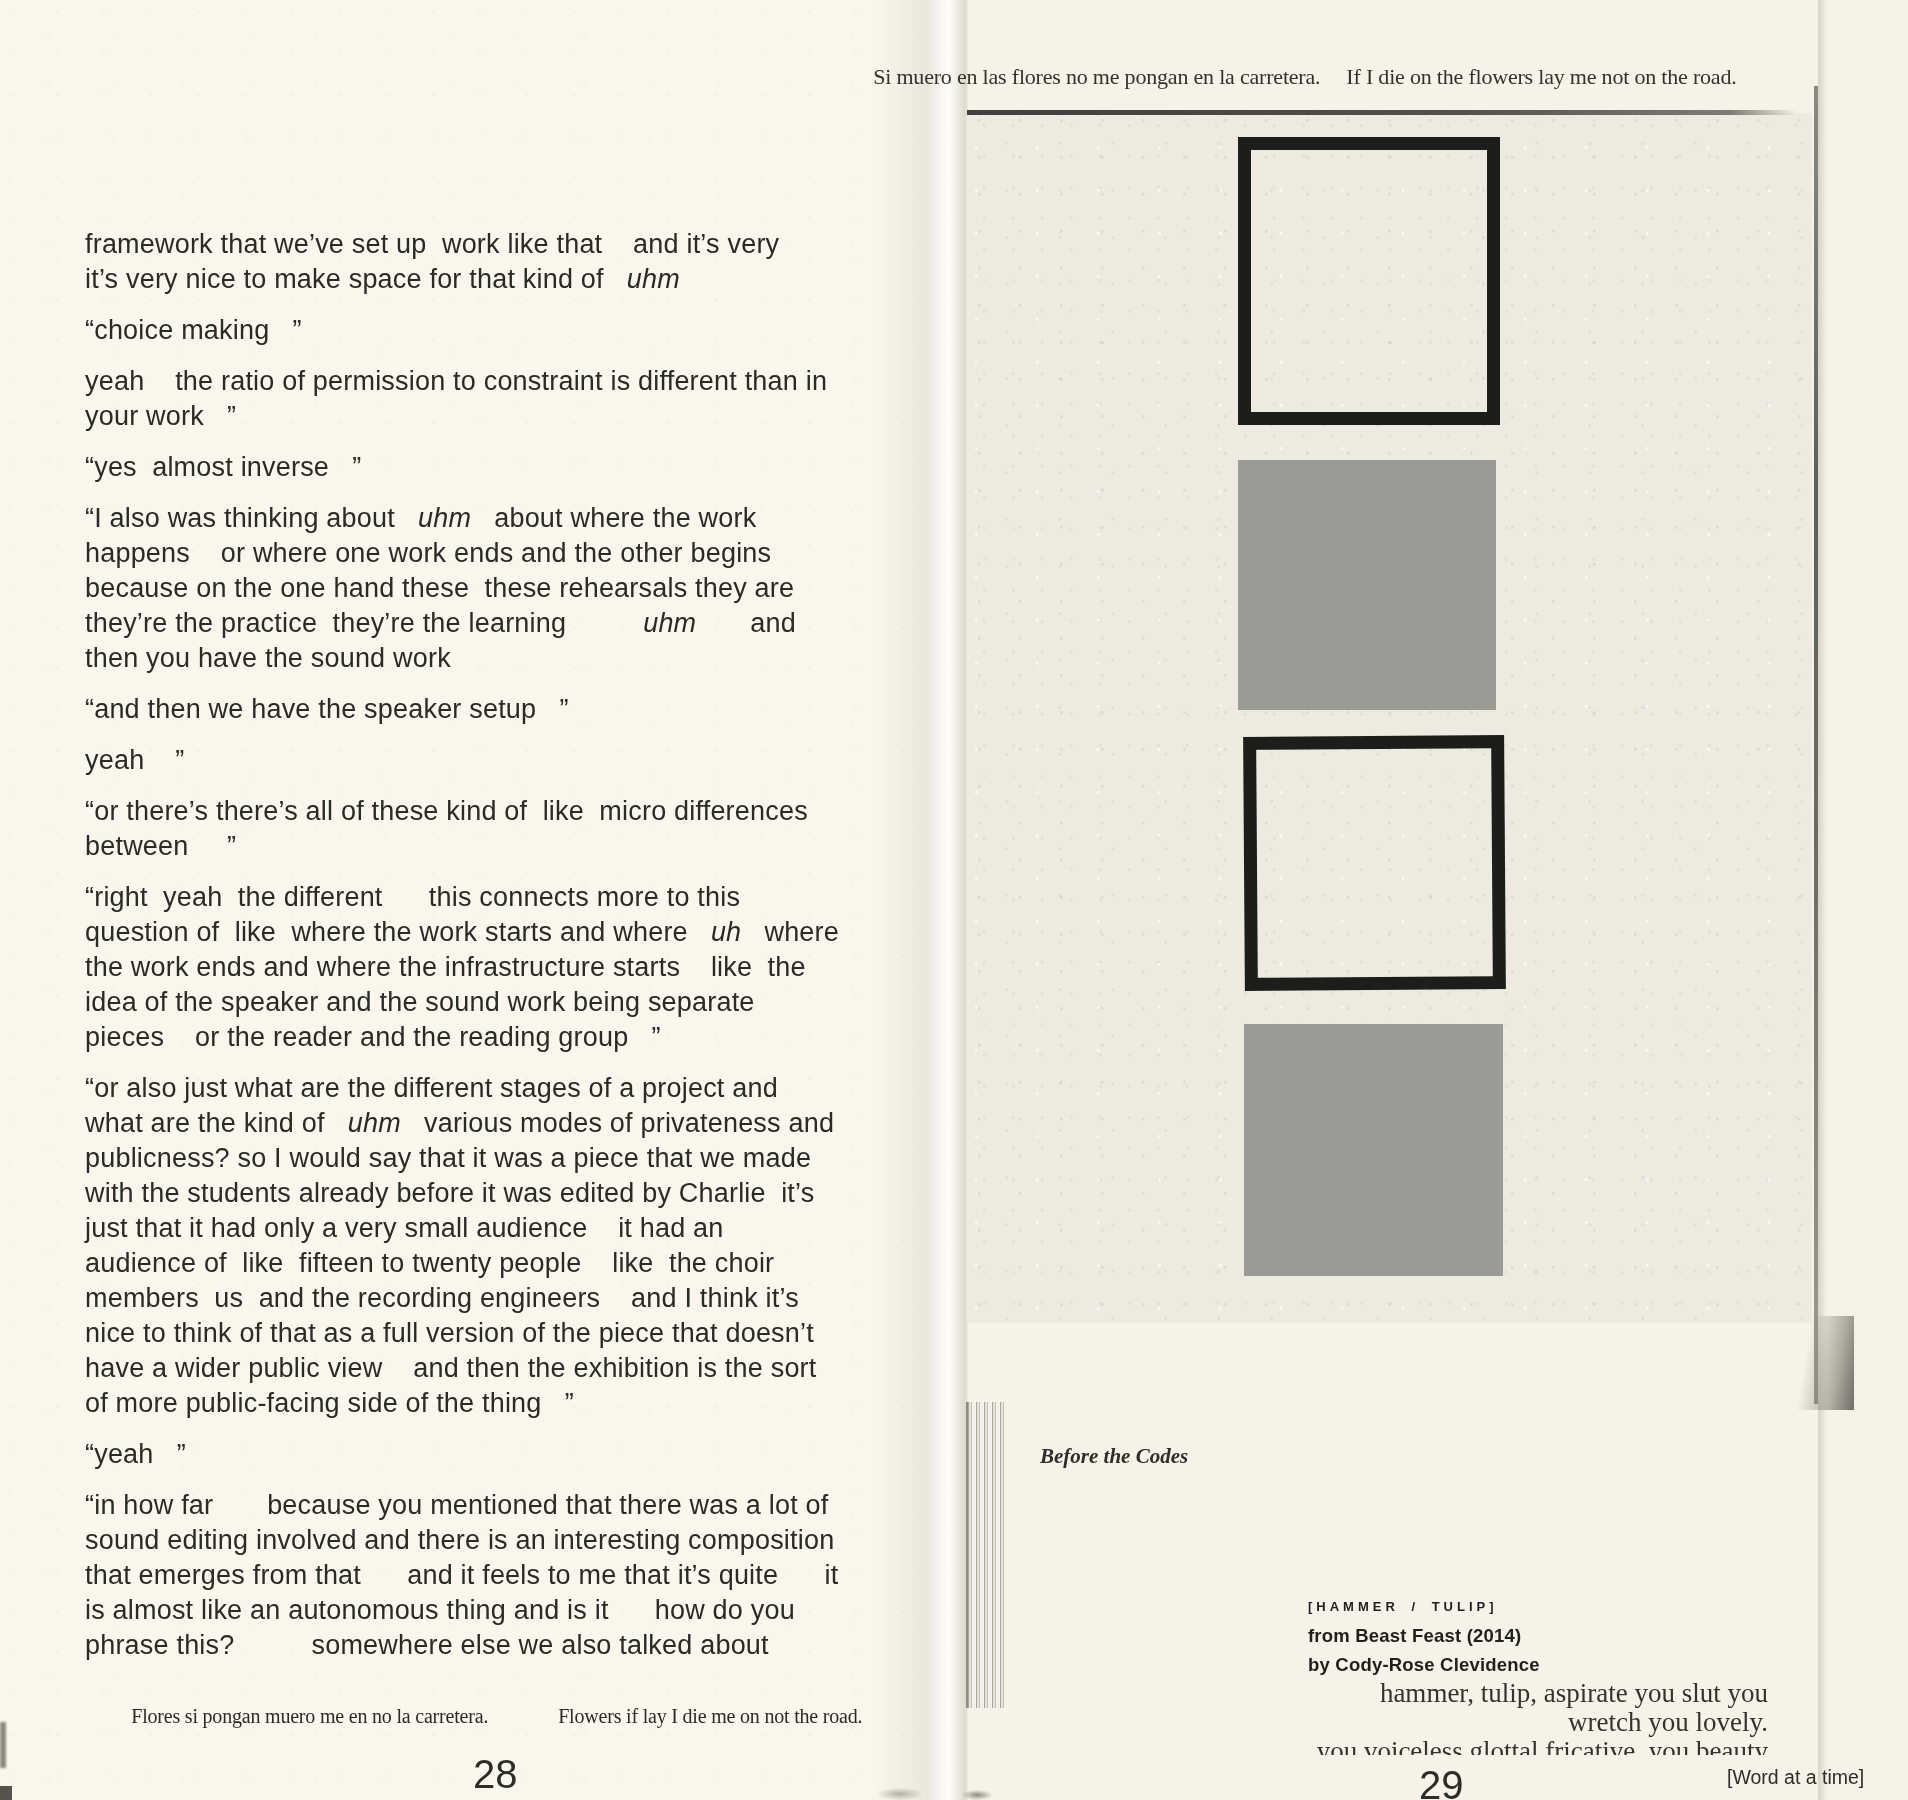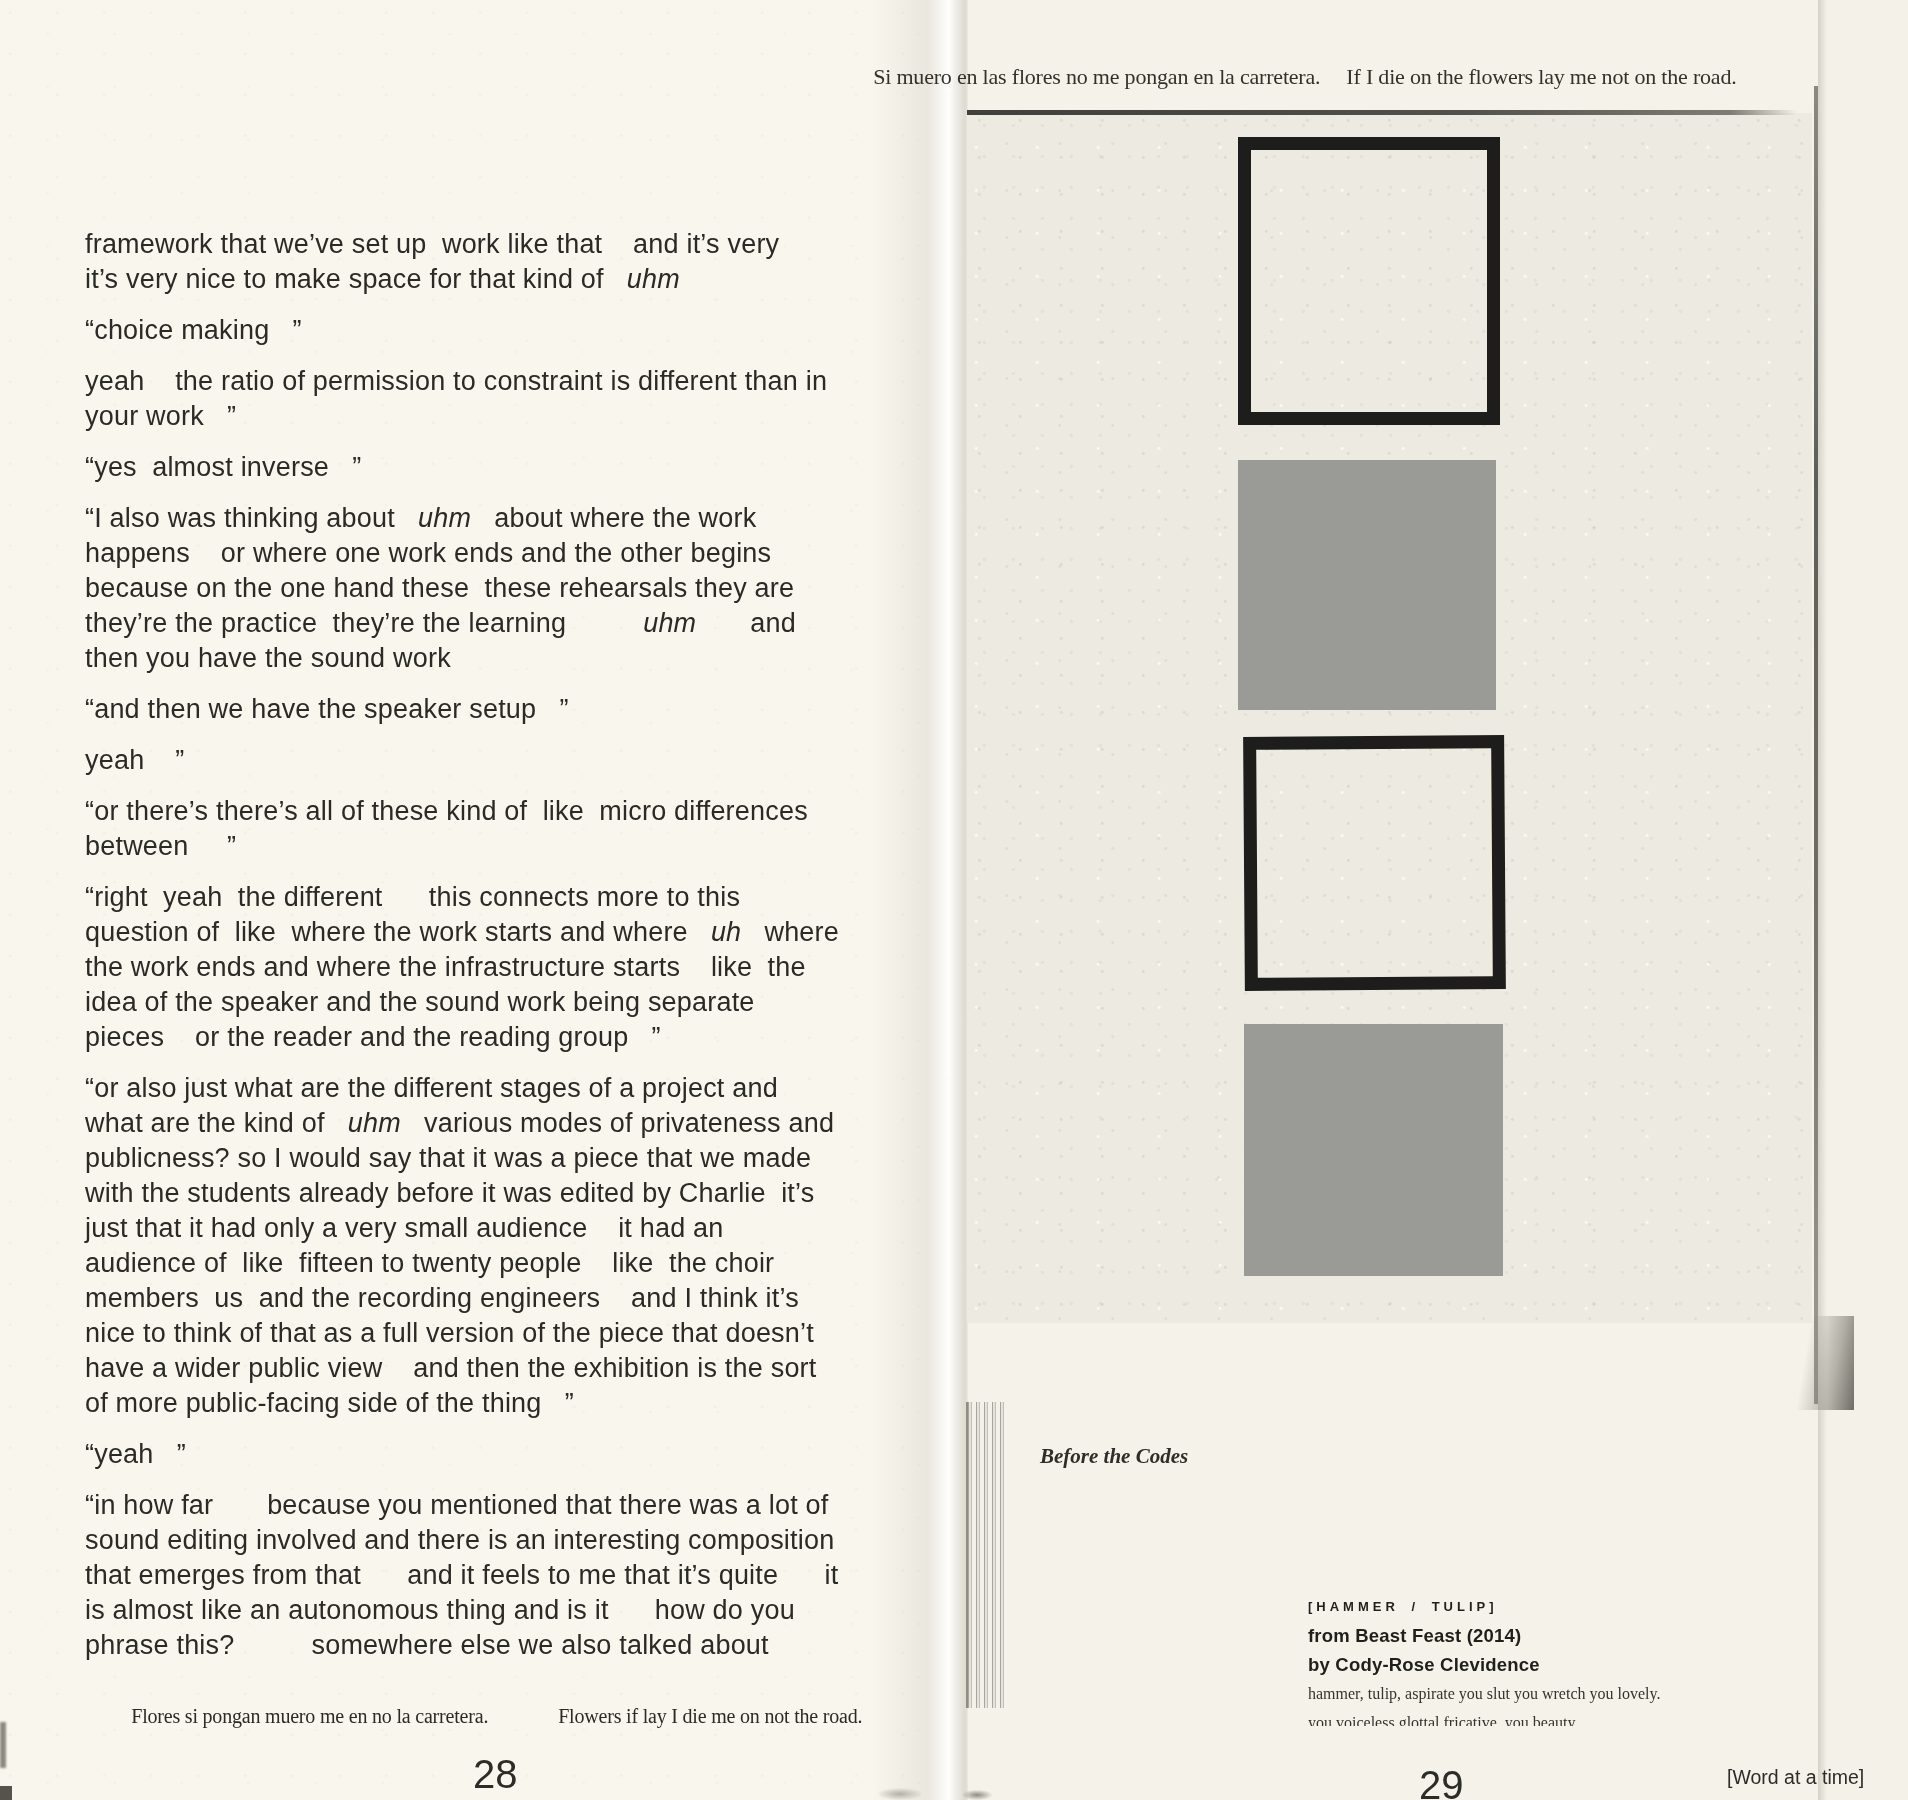--- a/index.html
+++ b/index.html
@@ -69,21 +69,21 @@
   #pageno-right{left:1419px; top:1763px;}
   .r-header{position:absolute; left:852px; top:38px; font-family:"Liberation Serif",serif;
     font-size:22px; letter-spacing:-.2px; color:#33312a; white-space:pre;}
   .r-header .en{margin-left:26px;}
   .caption{position:absolute; left:1040px; top:1444px; font-family:"Liberation Serif",serif;
     font-style:italic; font-weight:bold; font-size:21px; color:#2f2d27;}
   
   .poem{position:absolute; left:1308px; top:1592px; width:460px; color:#1f1f1b;}
   .poem .title{font-weight:bold; font-size:13px; letter-spacing:4px; word-spacing:5px; line-height:29px;}
   .poem .meta{font-weight:bold; font-size:18.5px; line-height:29px; letter-spacing:.2px;}
-  .poem .verse{font-family:"Liberation Serif",serif; font-size:16px; line-height:29px; color:#35332c;}
+  .poem .verse{font-family:"Liberation Serif",serif; font-size:27px; line-height:29px; color:#35332c;text-align:right;}
   .poem .verse-clip{height:18px; overflow:hidden;}
   .running-footer{position:absolute; left:1727px; top:1766px; font-size:19.5px; color:#2c2c28;}
 </style>
 </head>
 <body>
 
 <div id="stage">
 
   <div class="right-page"></div>
   <div class="gutter"></div>

